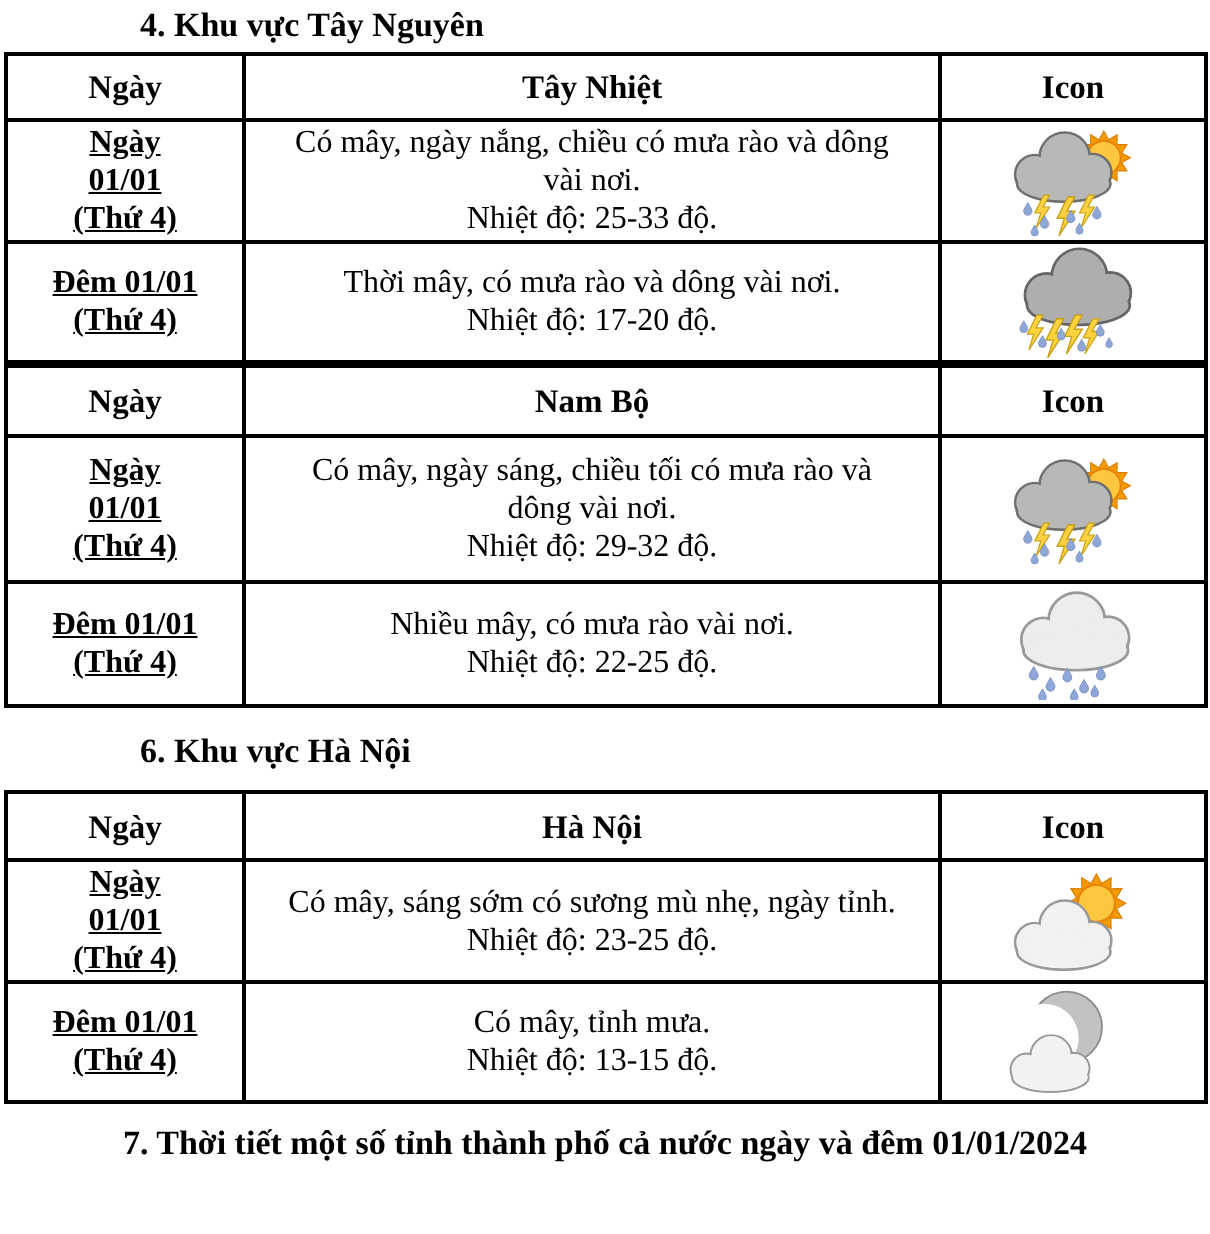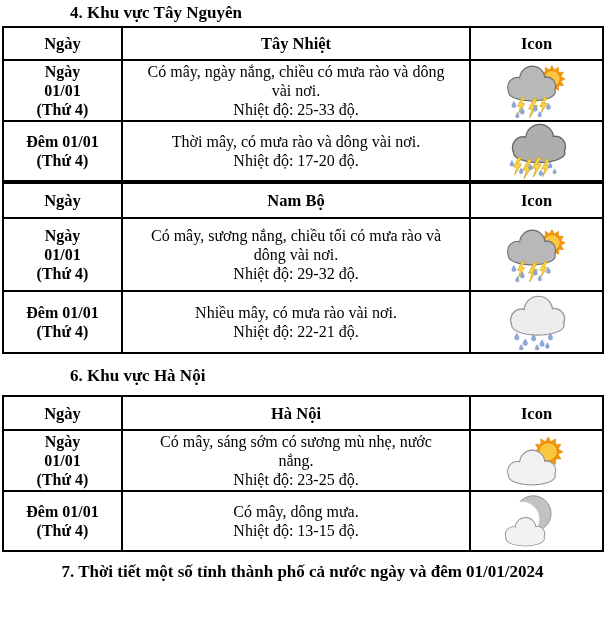--- a/index.html
+++ b/index.html
@@ -30,21 +30,21 @@
   table.wx td, table.wx th{
     border:2px solid #000;
     padding:1px 21px;
     text-align:center;
     vertical-align:middle;
     font-size:16px;
     line-height:19px;
     overflow:hidden;
   }
   table.wx th{font-weight:bold;font-size:16.5px;}
-  .day-cell{font-weight:bold;}
+  .day-cell{font-weight:bold;text-decoration:underline;}
   .desc-line{display:block;}
   .icon-cell{padding:0;}
   .wicon{display:block;margin:0 auto;width:78px;height:56px;}
 
   .footer-title{
     font-weight:bold;
     font-size:17px;
     text-align:center;
     margin-top:10px;
   }
@@ -195,37 +195,37 @@
       <th>Ngày</th>
       <th>Nam Bộ</th>
       <th>Icon</th>
     </tr>
     <tr style="height:73px">
       <td class="day-cell">
         <span class="desc-line">Ngày 01/01</span>
         <span class="desc-line">(Thứ 4)</span>
       </td>
       <td>
-        <span class="desc-line">Có mây, sương nắng, chiều tối có mưa rào và dông vài nơi.</span>
+        <span class="desc-line">Có mây, ngày sáng, chiều tối có mưa rào và dông vài nơi.</span>
         <span class="desc-line">Nhiệt độ: 29-32 độ.</span>
       </td>
       <td class="icon-cell">
         <svg class="wicon" viewBox="0 0 80 60">
               <use href="#ic-storm-day"></use>
             </svg>
       </td>
     </tr>
     <tr style="height:62px">
       <td class="day-cell">
         <span class="desc-line">Đêm 01/01</span>
         <span class="desc-line">(Thứ 4)</span>
       </td>
       <td>
         <span class="desc-line">Nhiều mây, có mưa rào vài nơi.</span>
-        <span class="desc-line">Nhiệt độ: 22-21 độ.</span>
+        <span class="desc-line">Nhiệt độ: 22-25 độ.</span>
       </td>
       <td class="icon-cell">
         <svg class="wicon" viewBox="0 0 80 60">
               <use href="#ic-rain"></use>
             </svg>
       </td>
     </tr>
   </tbody>
     </table>
 
@@ -241,36 +241,36 @@
       <th>Ngày</th>
       <th>Hà Nội</th>
       <th>Icon</th>
     </tr>
     <tr style="height:57px">
       <td class="day-cell">
         <span class="desc-line">Ngày 01/01</span>
         <span class="desc-line">(Thứ 4)</span>
       </td>
       <td>
-        <span class="desc-line">Có mây, sáng sớm có sương mù nhẹ, nước nắng.</span>
+        <span class="desc-line">Có mây, sáng sớm có sương mù nhẹ, ngày tỉnh.</span>
         <span class="desc-line">Nhiệt độ: 23-25 độ.</span>
       </td>
       <td class="icon-cell">
         <svg class="wicon" viewBox="0 0 80 60">
               <use href="#ic-sun-cloud"></use>
             </svg>
       </td>
     </tr>
     <tr style="height:59px">
       <td class="day-cell">
         <span class="desc-line">Đêm 01/01</span>
         <span class="desc-line">(Thứ 4)</span>
       </td>
       <td>
-        <span class="desc-line">Có mây, dông mưa.</span>
+        <span class="desc-line">Có mây, tỉnh mưa.</span>
         <span class="desc-line">Nhiệt độ: 13-15 độ.</span>
       </td>
       <td class="icon-cell">
         <svg class="wicon" viewBox="0 0 80 60">
               <use href="#ic-moon-cloud"></use>
             </svg>
       </td>
     </tr>
   </tbody>
     </table>

